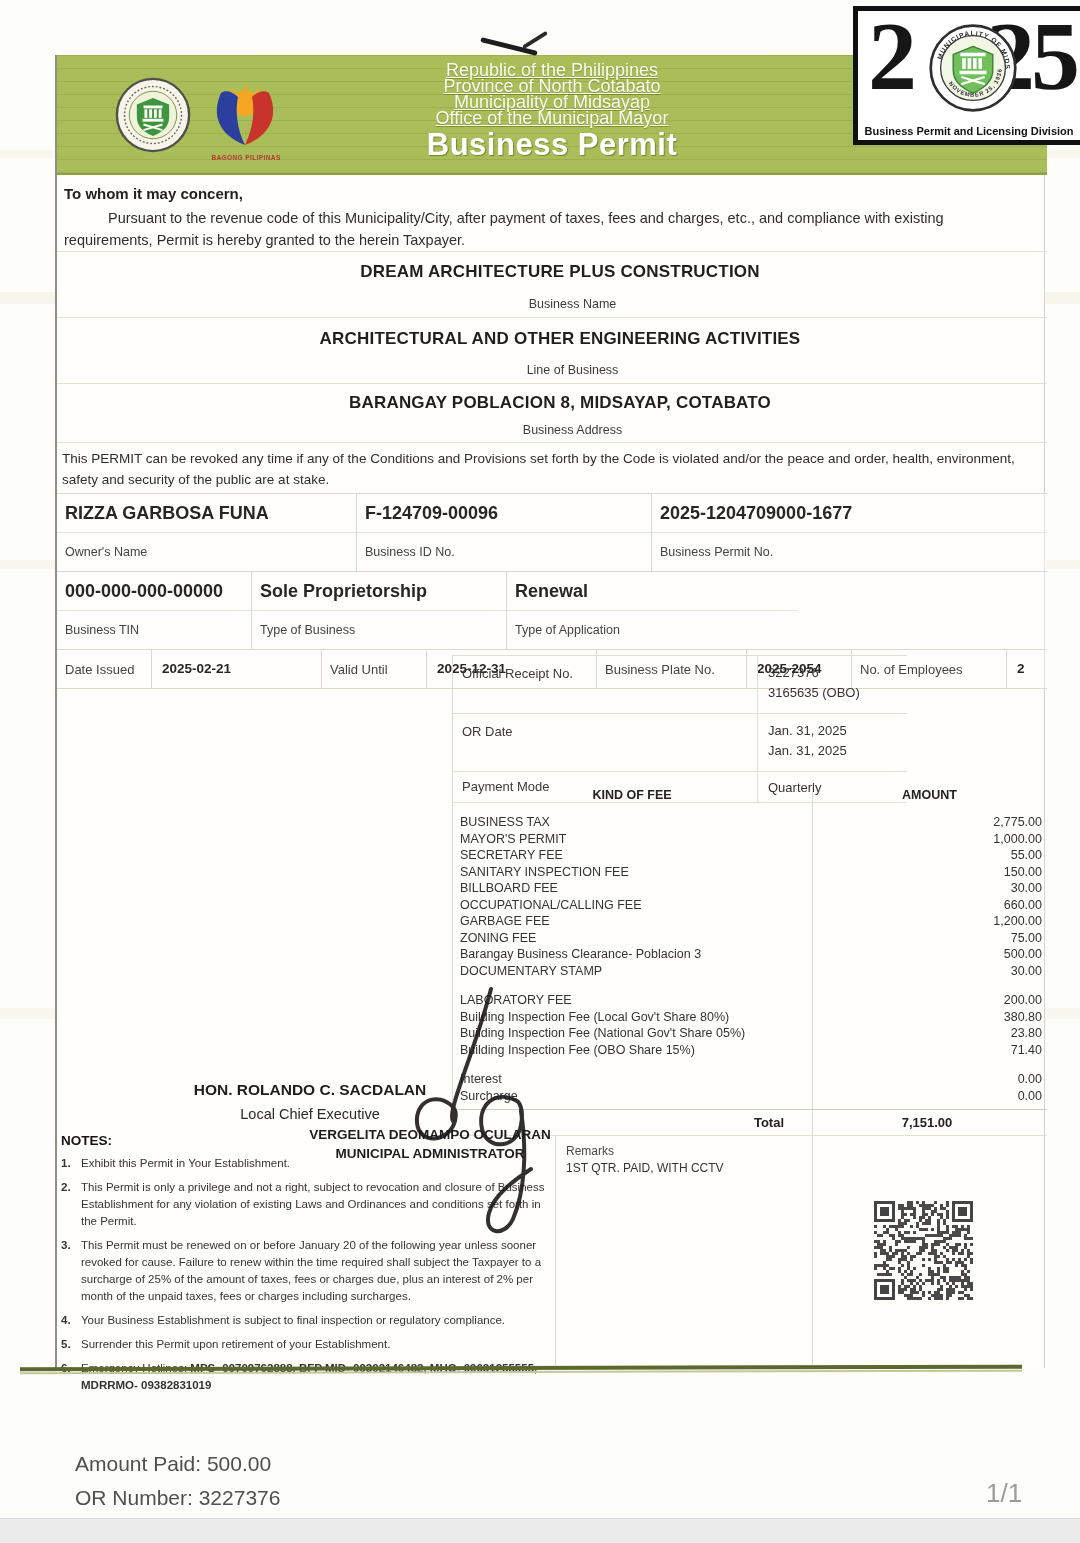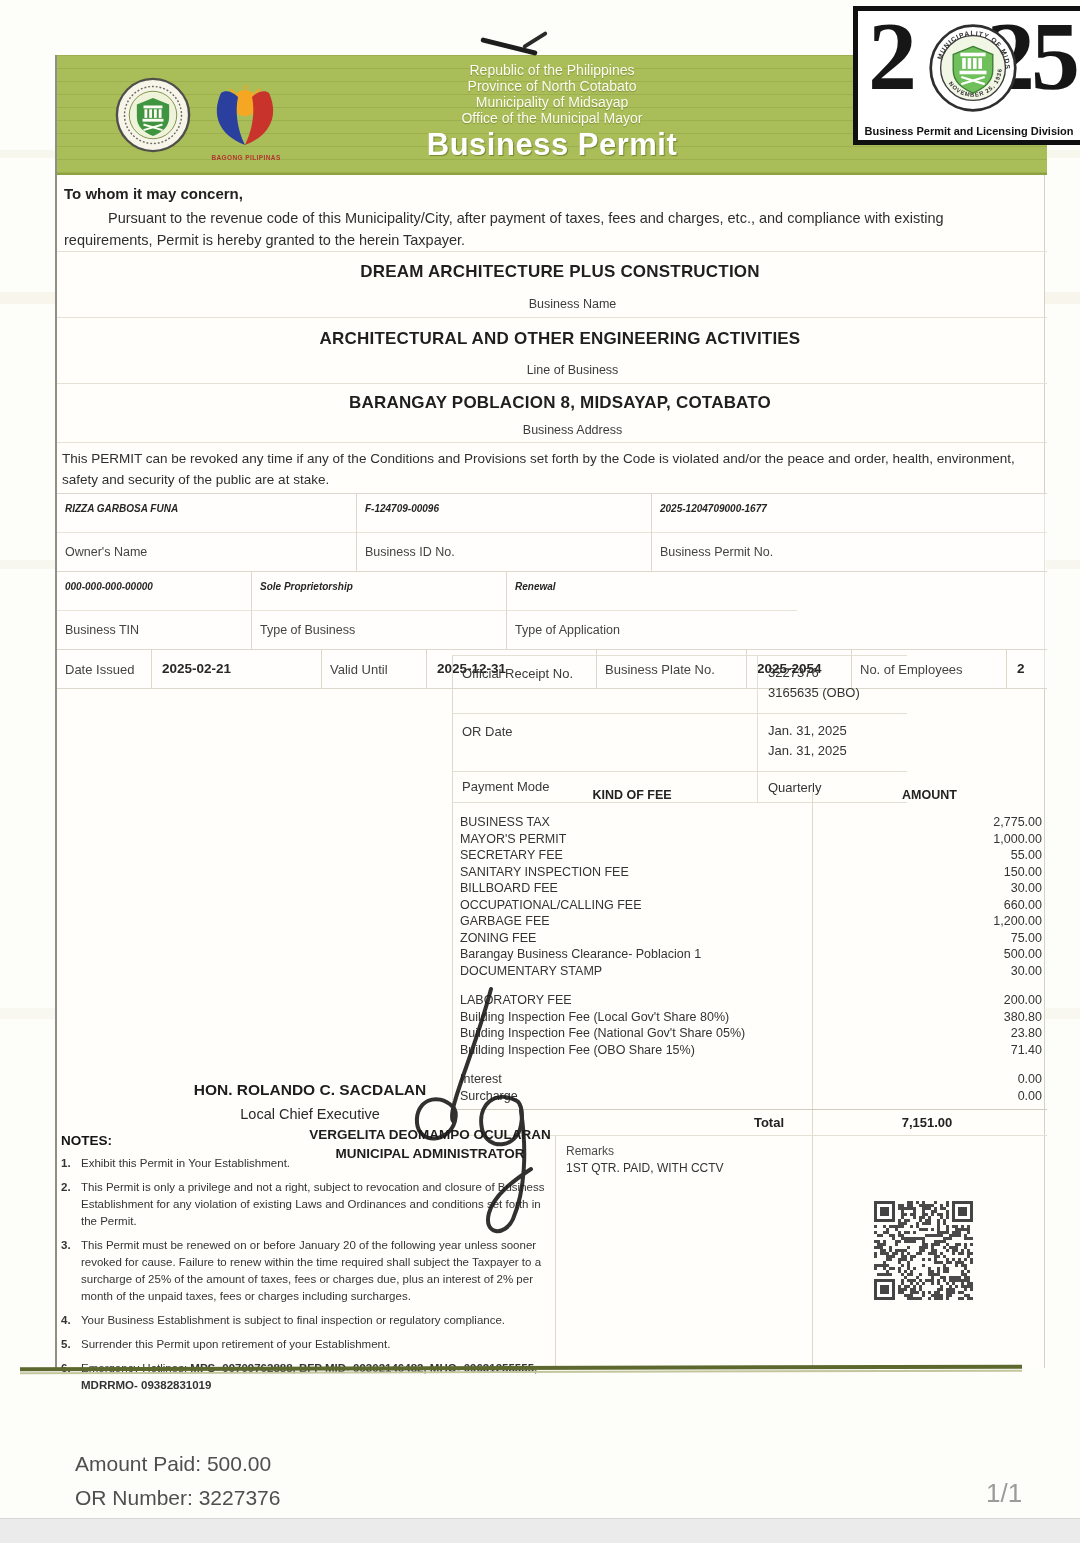--- a/index.html
+++ b/index.html
@@ -16,21 +16,21 @@
 
   .permit { position:absolute; left:55px; top:55px; width:990px; height:1313px;
             background:#fffefa; border-left:2px solid #8f8f86; border-right:1px solid #d4d2c6; }
 
   
   .band { position:absolute; left:0; top:0; width:990px; height:120px;
           background-color:#a9bd58;
           background-image:repeating-linear-gradient(180deg, rgba(134,155,58,.38) 0 1.5px, rgba(0,0,0,0) 1.5px 13px);
           border-bottom:2px solid #8fa23f; }
   .band-text { position:absolute; left:0; top:7px; width:990px; text-align:center; color:#fdfdf2;
-               font-size:14px; line-height:16px; text-shadow:0 1px 1px rgba(60,80,10,.4); }
+               font-size:18px; line-height:16px; text-shadow:0 1px 1px rgba(60,80,10,.4);text-decoration:underline; }
   .band-title { position:absolute; left:0; top:72px; width:990px; text-align:center; color:#ffffff;
                 font-size:31px; font-weight:bold; letter-spacing:.5px; text-shadow:1px 1px 1px rgba(60,80,10,.5); }
   .seal-hdr { position:absolute; left:58px; top:22px; width:76px; height:76px; }
   .bagong   { position:absolute; left:146px; top:30px; width:86px; height:76px; }
   .bagong .bp-label { position:absolute; left:0; bottom:0; width:86px; text-align:center;
                       font-size:6.5px; font-weight:bold; color:#b3362e; letter-spacing:.4px; }
 
   
   .stamp { position:absolute; left:853px; top:6px; width:227px; height:139px; background:#ffffff;
            border:5px solid #101010; border-right:none; overflow:hidden; z-index:5; }
@@ -59,21 +59,21 @@
                     font-size:17px; color:#1f1f1f; letter-spacing:.2px; }
   .center-label   { position:absolute; left:0; width:990px; text-align:center; font-size:12.5px; color:#3c3c3c;padding-left:41px; }
 
   .revoke { position:absolute; left:5px; top:393px; width:978px; font-size:13.5px; line-height:21px; color:#2e2e2e; }
 
   
   .info-band { position:absolute; left:0; width:990px; display:flex;
                border-top:1px solid #dbd9cb; border-bottom:1px solid #dbd9cb; background:rgba(255,255,255,.4); }
   .info-cell { border-right:1px solid #dbd9cb; }
   .info-cell:last-child { border-right:none; }
-  .iv { height:38px; padding:9px 0 0 8px; font-size:10px; font-weight:bold; color:#262626;font-style:italic; }
+  .iv { height:38px; padding:9px 0 0 8px; font-size:18px; font-weight:bold; color:#262626; }
   .il { height:39px; padding:12px 0 0 8px; font-size:12.5px; color:#434343; border-top:1px solid #e7e5d8; }
   .band3 { height:40px; }
   .b3l { font-size:13px; color:#434343; padding:12px 0 0 8px; }
   .b3v { font-size:13.5px; font-weight:bold; color:#262626; padding:11px 0 0 10px; }
 
   
   .receipt { position:absolute; left:395px; top:600px; width:455px; border-top:1px solid #e2e0d3; }
   .r-row { display:flex; border-bottom:1px solid #e2e0d3; }
   .r-label { width:305px; padding:10px 0 0 10px; font-size:13px; color:#3a3a3a; }
   .r-val { flex:1; border-left:1px solid #e2e0d3; padding:7px 0 6px 10px; font-size:13px; color:#333;
@@ -296,21 +296,21 @@
         </div>
       <div class="fee-row">
           <span class="fee-name">GARBAGE FEE</span>
           <span class="fee-amount">1,200.00</span>
         </div>
       <div class="fee-row">
           <span class="fee-name">ZONING FEE</span>
           <span class="fee-amount">75.00</span>
         </div>
       <div class="fee-row">
-          <span class="fee-name">Barangay Business Clearance- Poblacion 1</span>
+          <span class="fee-name">Barangay Business Clearance- Poblacion 3</span>
           <span class="fee-amount">500.00</span>
         </div>
       <div class="fee-row">
           <span class="fee-name">DOCUMENTARY STAMP</span>
           <span class="fee-amount">30.00</span>
         </div>
       <div class="fee-row gap">
           <span class="fee-name">LABORATORY FEE</span>
           <span class="fee-amount">200.00</span>
         </div>

